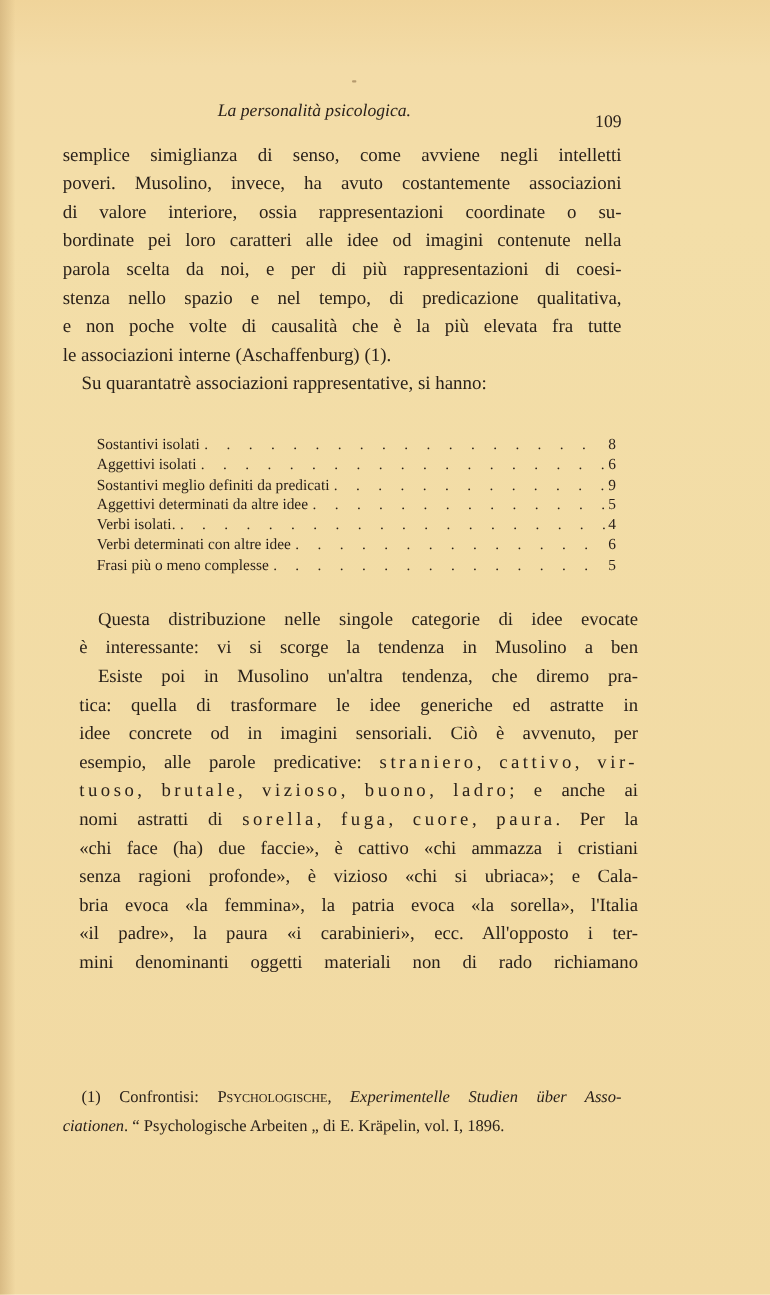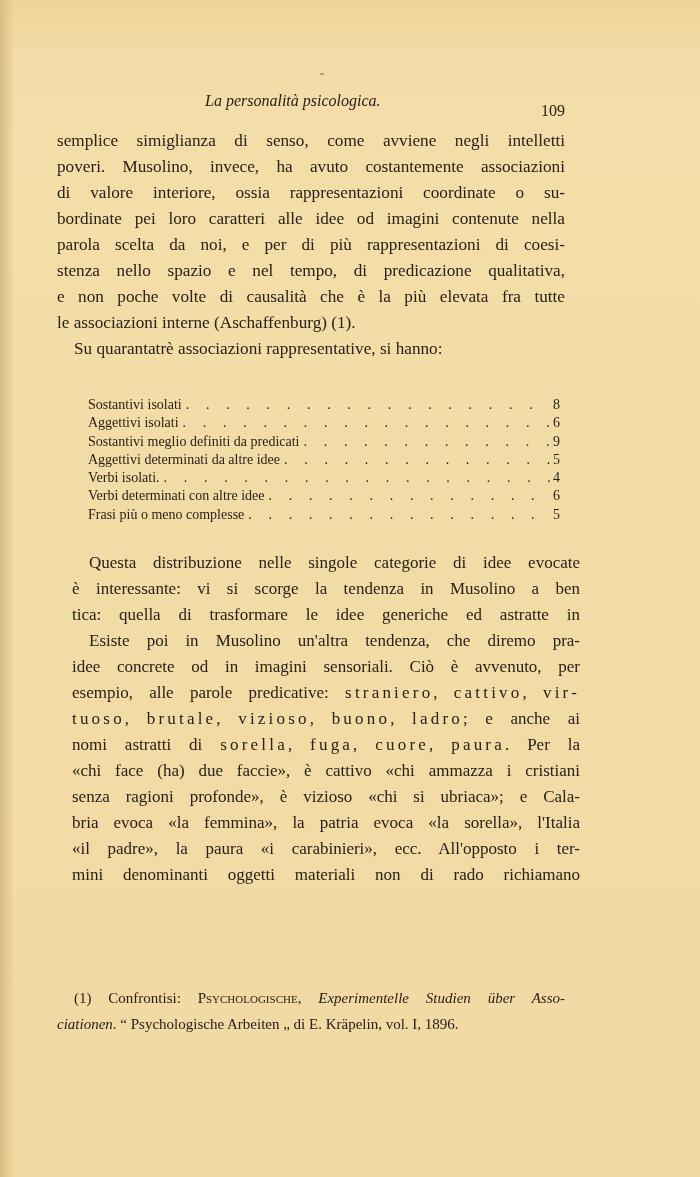--- a/index.html
+++ b/index.html
@@ -13,21 +13,21 @@
   .leftshade {
     position: absolute; left: 0; top: 0; width: 14px; height: 1177px;
     background: linear-gradient(to right, #d9bb84, rgba(240,214,160,0));
   }
   .speck { position: absolute; left: 320px; top: 73px; width: 4px; height: 2px; background: #9a7e55; border-radius: 2px; opacity: .7; }
   .page { position: absolute; left: 57px; top: 0; width: 508px; }
   .header {
     position: absolute; top: 90px; left: 0; width: 508px; height: 24px;
     font-size: 16px;
   }
-  .running-title { position: absolute; left: 148px; top: 2px; font-style: italic; }
+  .running-title { position: absolute; left: 141px; top: 2px; font-style: italic; }
   .page-number { position: absolute; right: 0; top: 12px; }
   .body { position: absolute; top: 128px; left: 0; width: 508px; font-size: 17.2px; line-height: 26px; }
   .line { display: block; white-space: nowrap; text-align: justify; text-align-last: justify; height: 26px; }
   .line.last { text-align-last: left; }
   .indent { padding-left: 17px; }
   .spaced { letter-spacing: 3.2px; }
   .table { position: absolute; top: 396px; left: 31px; width: 472px; font-size: 14px; line-height: 18.3px; font-family: "Liberation Serif", serif; }
   .trow { display: flex; white-space: nowrap; height: 18.3px; }
   .tlabel { flex: 0 0 auto; }
   .tdots { flex: 1 1 auto; overflow: hidden; letter-spacing: 6.6px; padding-left: 4px; }
@@ -97,22 +97,22 @@
       <span class="tlabel">Frasi più o meno complesse</span>
       <span class="tdots">. . . . . . . . . . . . . . . . . . . . . . . . . . . . . .</span>
       <span class="tval">5</span>
     </div>
   </div>
 
   <div class="body2">
     <span class="line indent">Questa distribuzione nelle singole categorie di idee evocate</span>
     <span class="line">è interessante: vi si scorge la tendenza in Musolino a ben</span>
 
+    <span class="line indent">Esiste poi in Musolino un'altra tendenza, che diremo pra-</span>
     <span class="line">tica: quella di trasformare le idee generiche ed astratte in</span>
-    <span class="line indent">Esiste poi in Musolino un'altra tendenza, che diremo pra-</span>
     <span class="line">idee concrete od in imagini sensoriali. Ciò è avvenuto, per</span>
     <span class="line"><span>esempio, alle parole predicative: </span><span class="spaced">straniero</span><span>, </span><span class="spaced">cattivo</span><span>, </span><span class="spaced">vir-</span></span>
     <span class="line"><span class="spaced">tuoso</span><span>, </span><span class="spaced">brutale</span><span>, </span><span class="spaced">vizioso</span><span>, </span><span class="spaced">buono</span><span>, </span><span class="spaced">ladro</span><span>; e anche ai</span></span>
     <span class="line"><span>nomi astratti di </span><span class="spaced">sorella</span><span>, </span><span class="spaced">fuga</span><span>, </span><span class="spaced">cuore</span><span>, </span><span class="spaced">paura</span><span>. Per la</span></span>
     <span class="line">«chi face (ha) due faccie», è cattivo «chi ammazza i cristiani</span>
     <span class="line">senza ragioni profonde», è vizioso «chi si ubriaca»; e Cala-</span>
     <span class="line">bria evoca «la femmina», la patria evoca «la sorella», l'Italia</span>
     <span class="line">«il padre», la paura «i carabinieri», ecc. All'opposto i ter-</span>
     <span class="line">mini denominanti oggetti materiali non di rado richiamano</span>
   </div>

